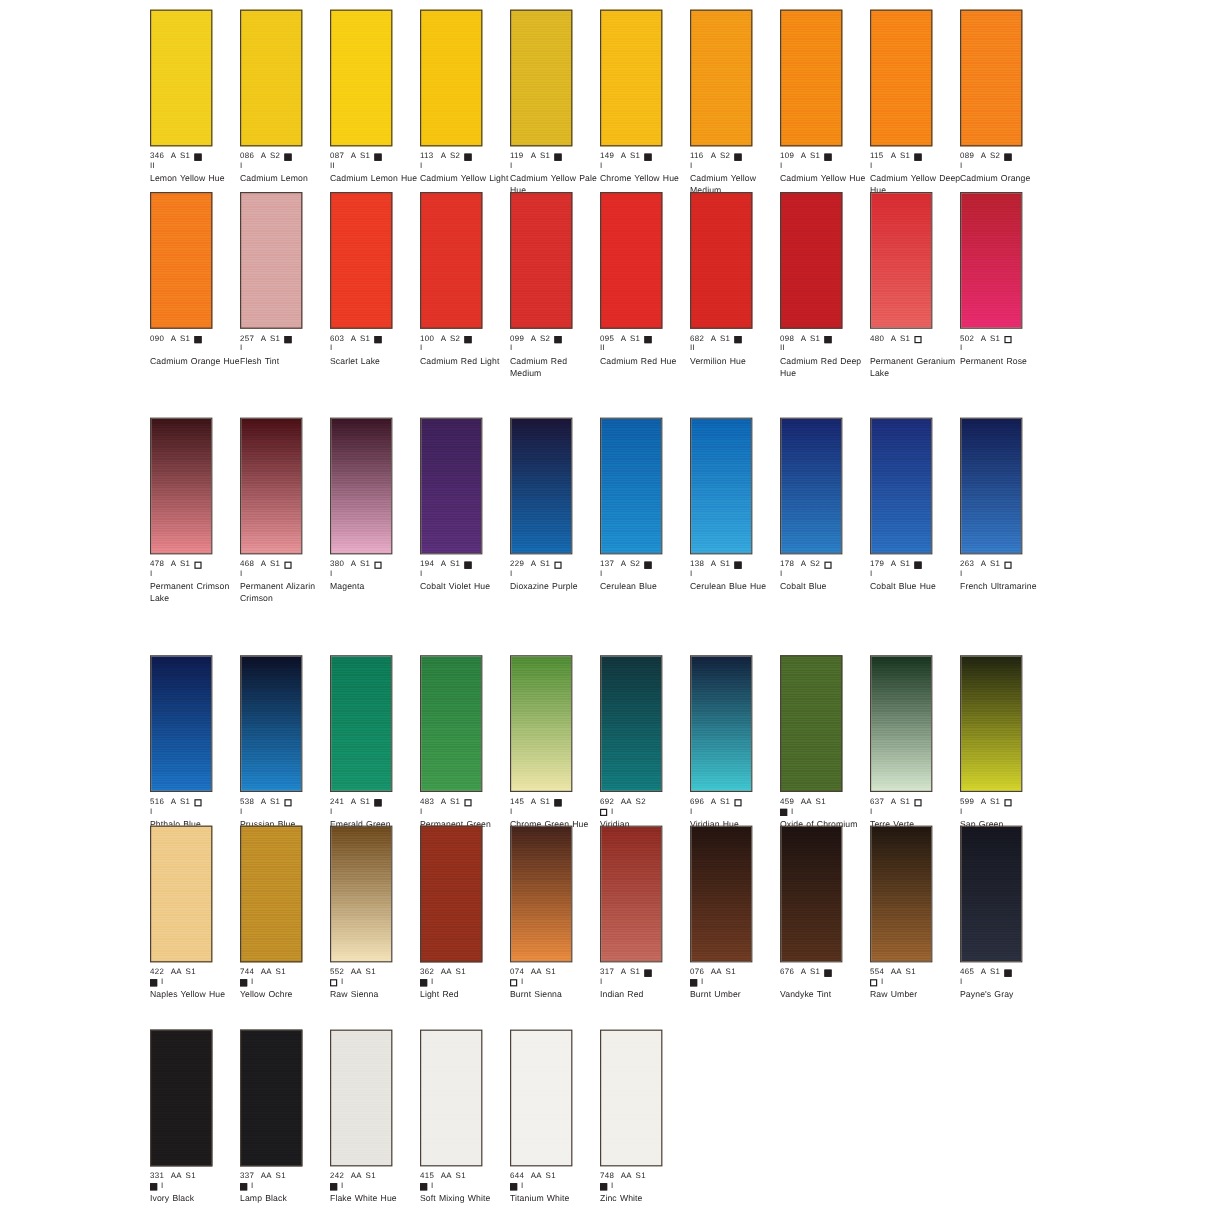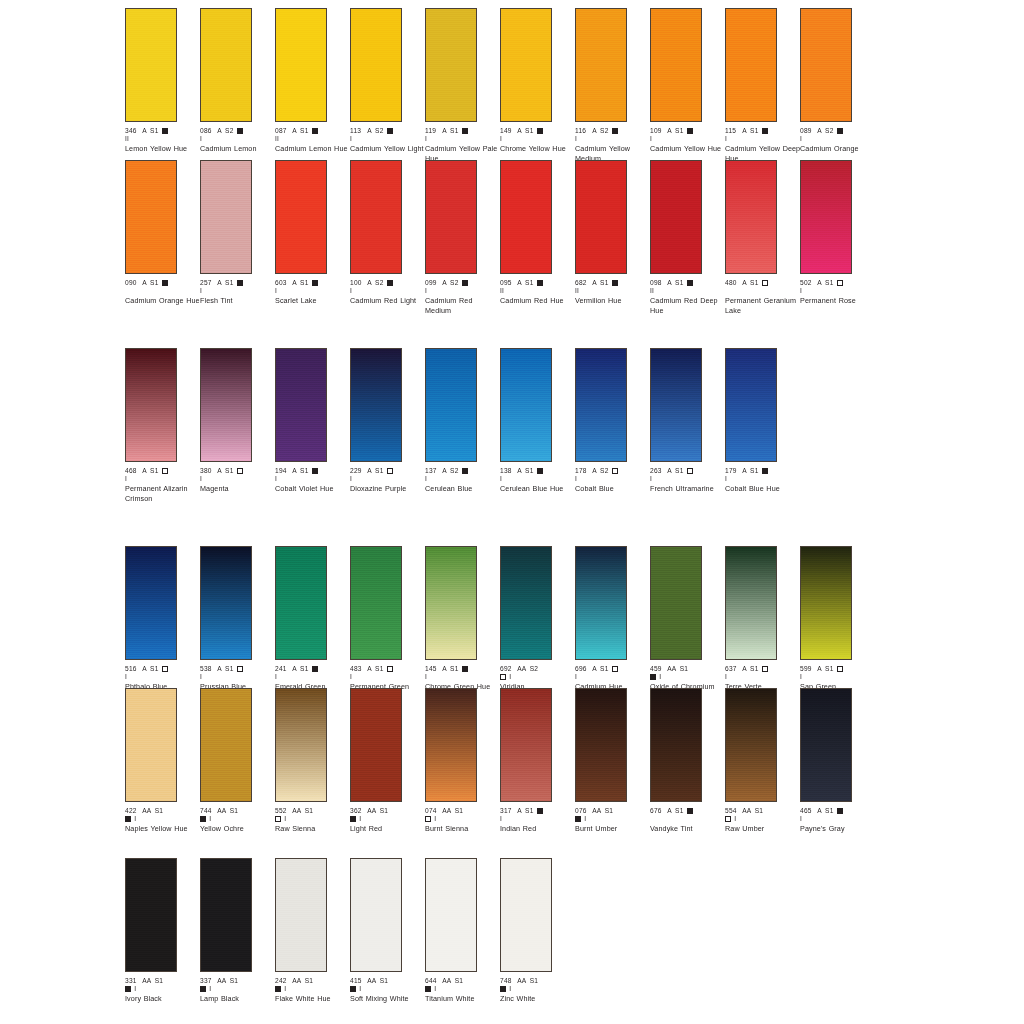--- a/index.html
+++ b/index.html
@@ -436,20 +436,37 @@
           </div>
           <div class="permline">
             <span>I</span>
           </div>
           <div class="pname">Permanent Rose</div>
         </div>
       </div>
     </div>
     <div class="row" style="top: 348px;">
       <div class="cell">
+        <div class="swatch" style="background: linear-gradient(rgb(60, 20, 24) 0%, rgb(232, 134, 140) 100%);">
+          <div class="grain"></div>
+        </div>
+        <div class="meta">
+          <div class="codeline">
+            <span class="num">478</span>
+            <span>A</span>
+            <span>S1</span>
+            <span class="sq open"></span>
+          </div>
+          <div class="permline">
+            <span>I</span>
+          </div>
+          <div class="pname">Permanent Crimson Lake</div>
+        </div>
+      </div>
+      <div class="cell">
         <div class="swatch" style="background: linear-gradient(rgb(74, 15, 22) 0%, rgb(231, 147, 152) 100%);">
           <div class="grain"></div>
         </div>
         <div class="meta">
           <div class="codeline">
             <span class="num">468</span>
             <span>A</span>
             <span>S1</span>
             <span class="sq open"></span>
           </div>
@@ -555,51 +572,51 @@
             <span>S2</span>
             <span class="sq open"></span>
           </div>
           <div class="permline">
             <span>I</span>
           </div>
           <div class="pname">Cobalt Blue</div>
         </div>
       </div>
       <div class="cell">
+        <div class="swatch" style="background: linear-gradient(rgb(27, 44, 120) 0%, rgb(42, 111, 192) 100%);">
+          <div class="grain"></div>
+        </div>
+        <div class="meta">
+          <div class="codeline">
+            <span class="num">179</span>
+            <span>A</span>
+            <span>S1</span>
+            <span class="sq"></span>
+          </div>
+          <div class="permline">
+            <span>I</span>
+          </div>
+          <div class="pname">Cobalt Blue Hue</div>
+        </div>
+      </div>
+      <div class="cell">
         <div class="swatch" style="background: linear-gradient(rgb(18, 28, 82) 0%, rgb(53, 121, 198) 100%);">
           <div class="grain"></div>
         </div>
         <div class="meta">
           <div class="codeline">
             <span class="num">263</span>
             <span>A</span>
             <span>S1</span>
             <span class="sq open"></span>
           </div>
           <div class="permline">
             <span>I</span>
           </div>
           <div class="pname">French Ultramarine</div>
-        </div>
-      </div>
-      <div class="cell">
-        <div class="swatch" style="background: linear-gradient(rgb(27, 44, 120) 0%, rgb(42, 111, 192) 100%);">
-          <div class="grain"></div>
-        </div>
-        <div class="meta">
-          <div class="codeline">
-            <span class="num">179</span>
-            <span>A</span>
-            <span>S1</span>
-            <span class="sq"></span>
-          </div>
-          <div class="permline">
-            <span>I</span>
-          </div>
-          <div class="pname">Cobalt Blue Hue</div>
         </div>
       </div>
     </div>
     <div class="row" style="top: 546px;">
       <div class="cell">
         <div class="swatch" style="background: linear-gradient(rgb(13, 26, 78) 0%, rgb(27, 114, 196) 100%);">
           <div class="grain"></div>
         </div>
         <div class="meta">
           <div class="codeline">
@@ -706,21 +723,21 @@
         <div class="meta">
           <div class="codeline">
             <span class="num">696</span>
             <span>A</span>
             <span>S1</span>
             <span class="sq open"></span>
           </div>
           <div class="permline">
             <span>I</span>
           </div>
-          <div class="pname">Cadmium Hue</div>
+          <div class="pname">Viridian Hue</div>
         </div>
       </div>
       <div class="cell">
         <div class="swatch" style="background: rgb(76, 106, 43);">
           <div class="grain"></div>
         </div>
         <div class="meta">
           <div class="codeline">
             <span class="num">459</span>
             <span>AA</span>

